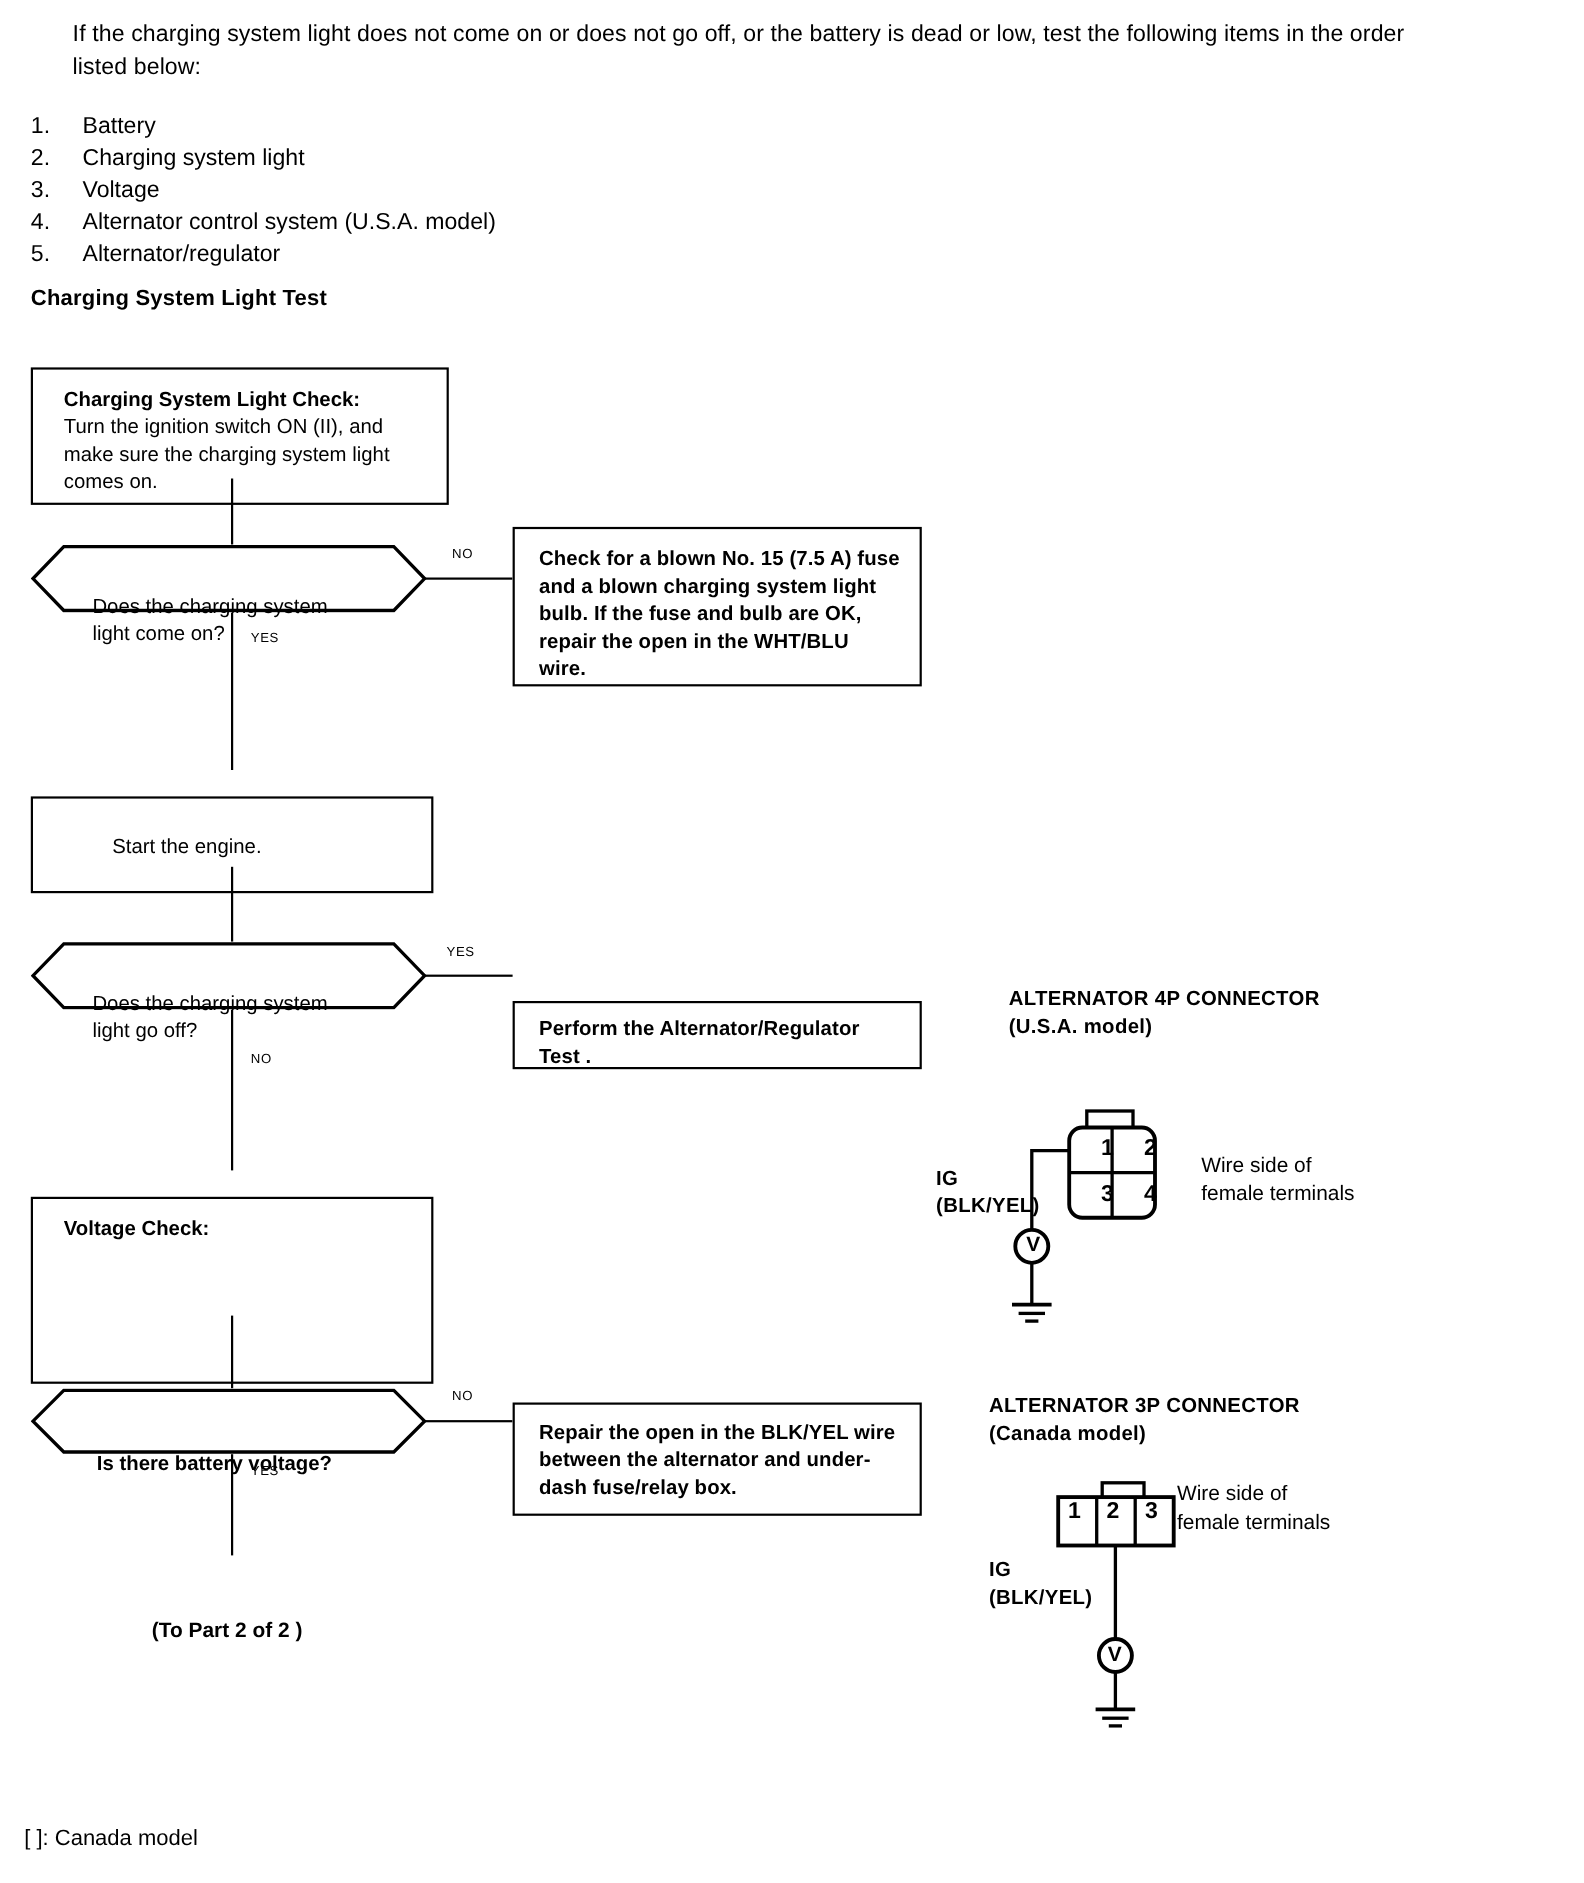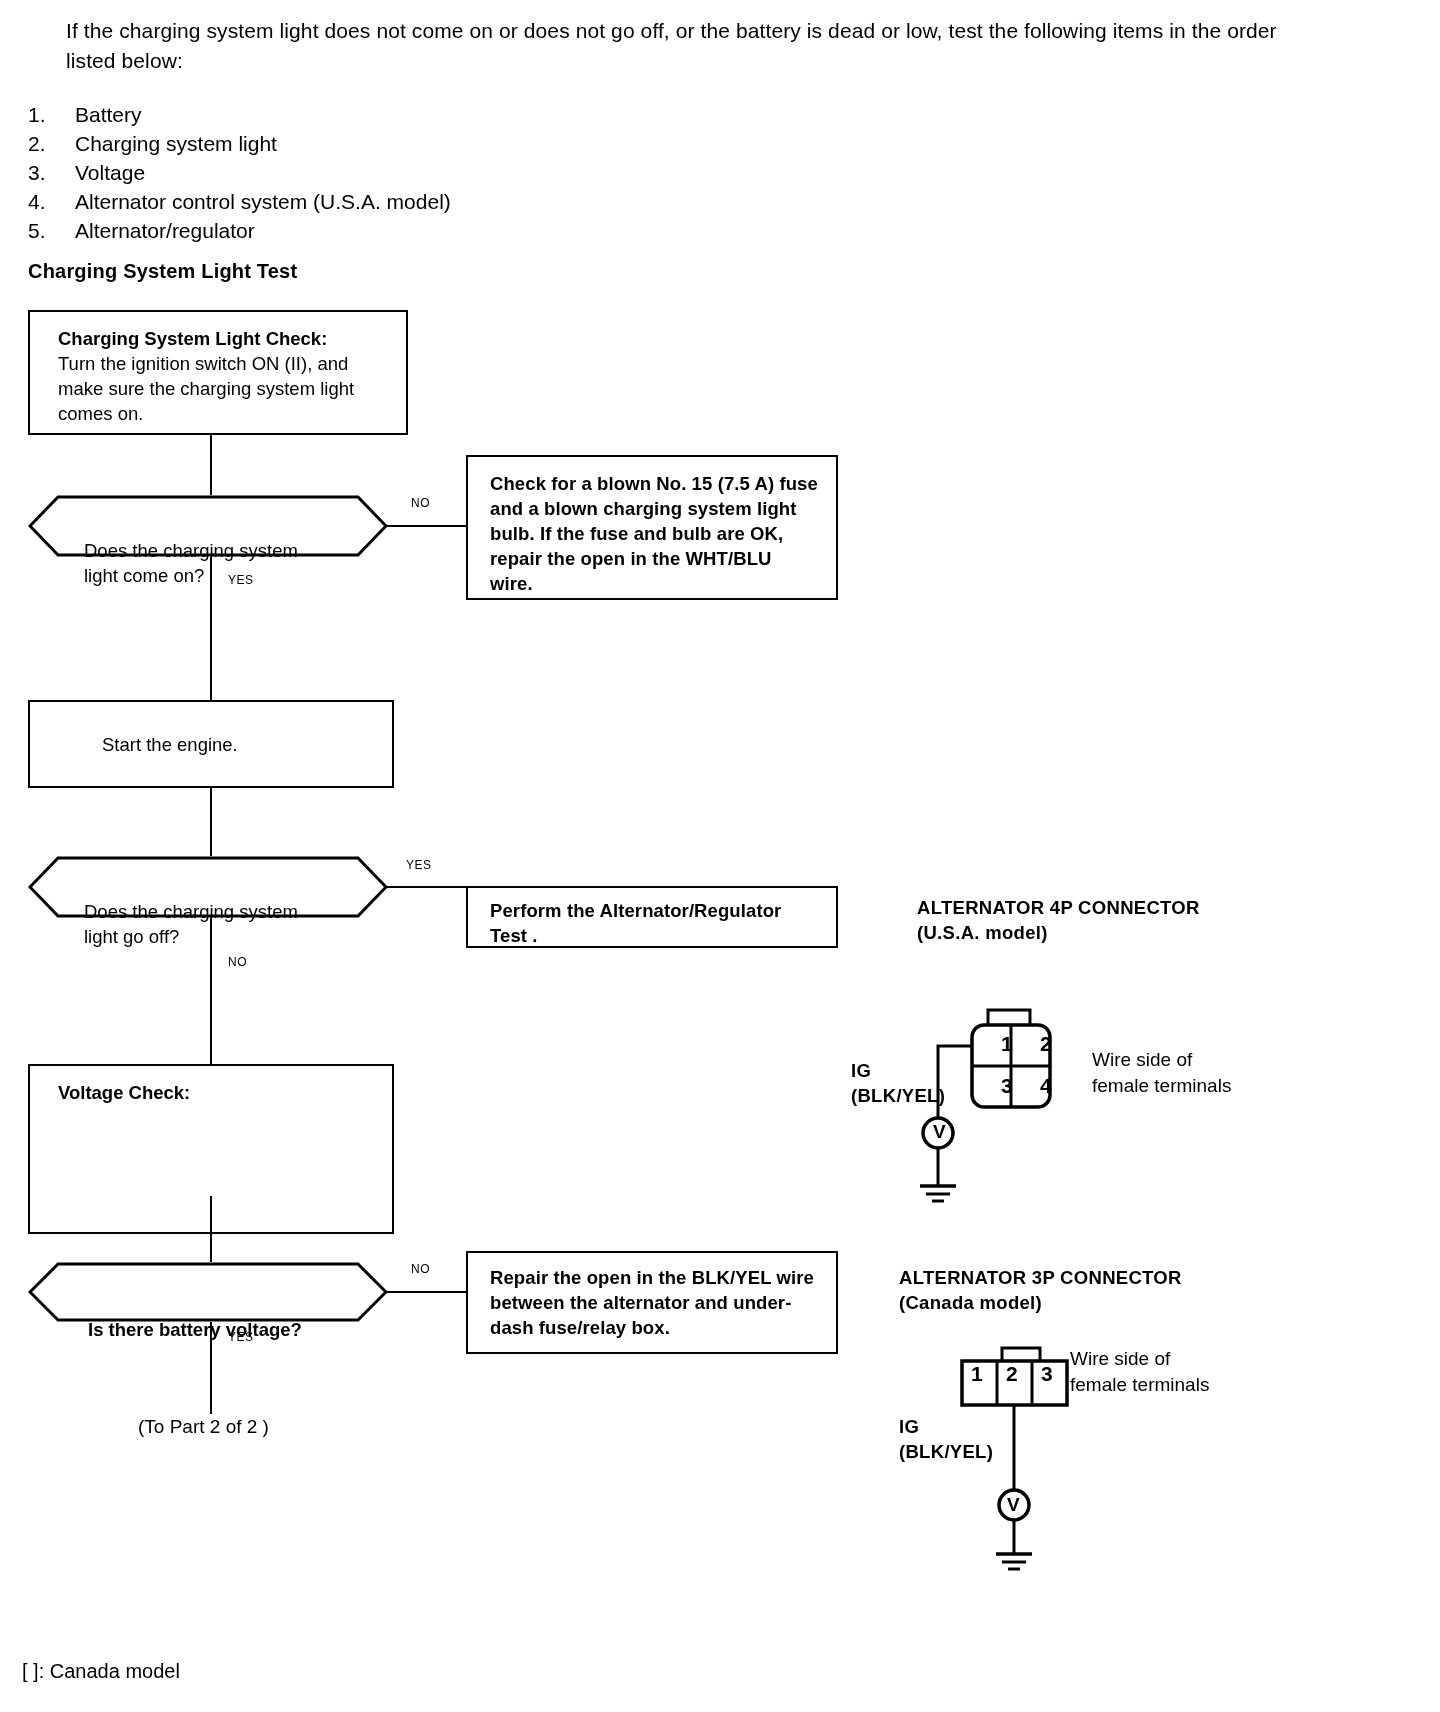--- a/index.html
+++ b/index.html
@@ -61,20 +61,21 @@
     font-weight: bold;
     letter-spacing: 0.2px;
   }
 
   
   .box {
     position: absolute;
     border: 2px solid #000;
     box-sizing: border-box;
     background: #fff;
+    margin-top: 24px;
   }
   .box .inner {
     font-size: 18.5px;
     line-height: 25px;
     padding: 14px 16px 8px 28px;
   }
   .box .inner.centered {
     padding: 0;
     height: 100%;
     display: flex;
@@ -270,21 +271,21 @@
   <div class="hline" style="left:386px; top:1291px; width:80px;"></div>
   <div class="edge-label" style="left:411px; top:1262px;">NO</div>
 
   <div class="box" style="left:466px; top:1251px; width:372px; height:103px;">
     <div class="inner bold-body" style="padding:12px 18px 8px 22px;">Repair the open in the BLK/YEL wire between the alternator and under-dash fuse/relay box.</div>
   </div>
 
   <div class="vline" style="left:210px; top:1322px; height:92px;"></div>
   <div class="edge-label" style="left:228px; top:1330px;">YES</div>
 
-  <div class="plain-label" style="left:138px; top:1416px;">(To Part 2 of 2 )</div>
+  <div class="plain-label" style="left:138px; top:1472px;font-weight:bold;">(To Part 2 of 2 )</div>
 
   <div class="conn-title" style="left:917px; top:895px;">
     <span>ALTERNATOR 4P CONNECTOR</span>
     <span class="conn-sub">(U.S.A. model)</span>
   </div>
 
   <svg class="svg-abs" style="left:910px; top:1000px; width:200px; height:220px;" viewBox="0 0 200 220">
 
     <rect x="78" y="10" width="42" height="16" fill="#fff" stroke="#000" stroke-width="3"></rect>
 

